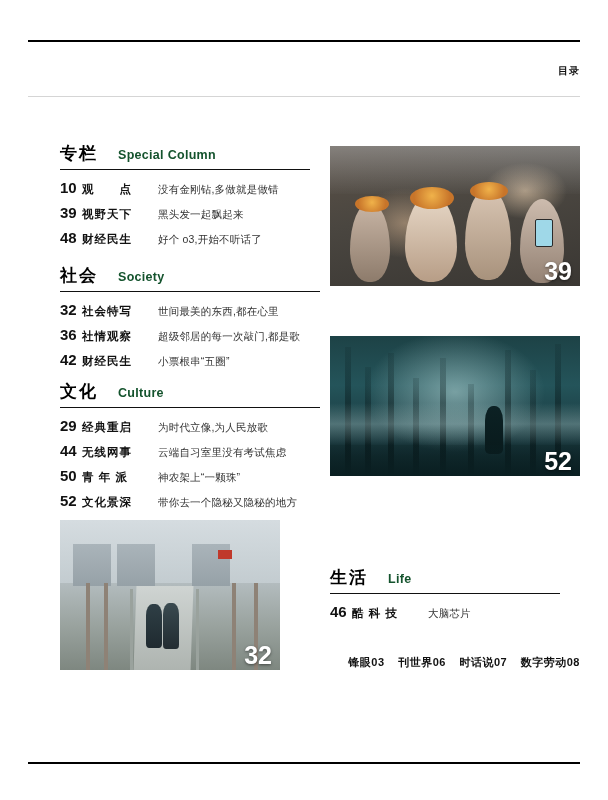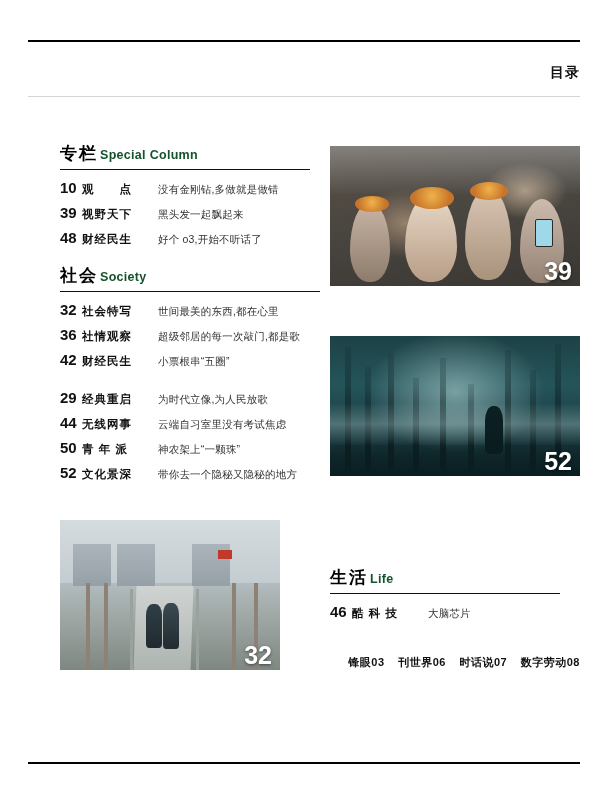--- a/index.html
+++ b/index.html
@@ -27,21 +27,21 @@
     left: 28px;
     top: 40px;
     width: 552px;
     height: 2px;
     background: #000000;
   }
   .header-title {
     position: absolute;
     right: 28px;
     top: 64px;
-    font-size: 14px;
+    font-size: 10px;
     font-weight: bold;
     letter-spacing: 1px;
     color: #111;
     margin-left: 40px;
   }
   .header-rule {
     position: absolute;
     left: 28px;
     top: 96px;
     width: 552px;
@@ -57,21 +57,21 @@
     background: #000000;
   }
 
   
   .section {
     position: absolute;
   }
   .sec-head {
     display: flex;
     align-items: baseline;
-    gap: 2px;
+    gap: 20px;
     padding-bottom: 4px;
     border-bottom: 1.5px solid #111;
   }
   .sec-cn {
     font-size: 17px;
     font-weight: bold;
     letter-spacing: 2px;
     color: #000;
   }
   .sec-en {
@@ -292,20 +292,24 @@
       </div>
       <div class="entry">
         <span class="num">42</span>
         <span class="cn">财经民生</span>
         <span class="desc">小票根串“五圈”</span>
       </div>
     </div>
   </div>
 
   <div class="section" style="left:60px; top:380px; width:260px;">
+    <div class="sec-head">
+      <span class="sec-cn">文化</span>
+      <span class="sec-en">Culture</span>
+    </div>
     <div class="entries">
       <div class="entry">
         <span class="num">29</span>
         <span class="cn">经典重启</span>
         <span class="desc">为时代立像,为人民放歌</span>
       </div>
       <div class="entry">
         <span class="num">44</span>
         <span class="cn">无线网事</span>
         <span class="desc">云端自习室里没有考试焦虑</span>

